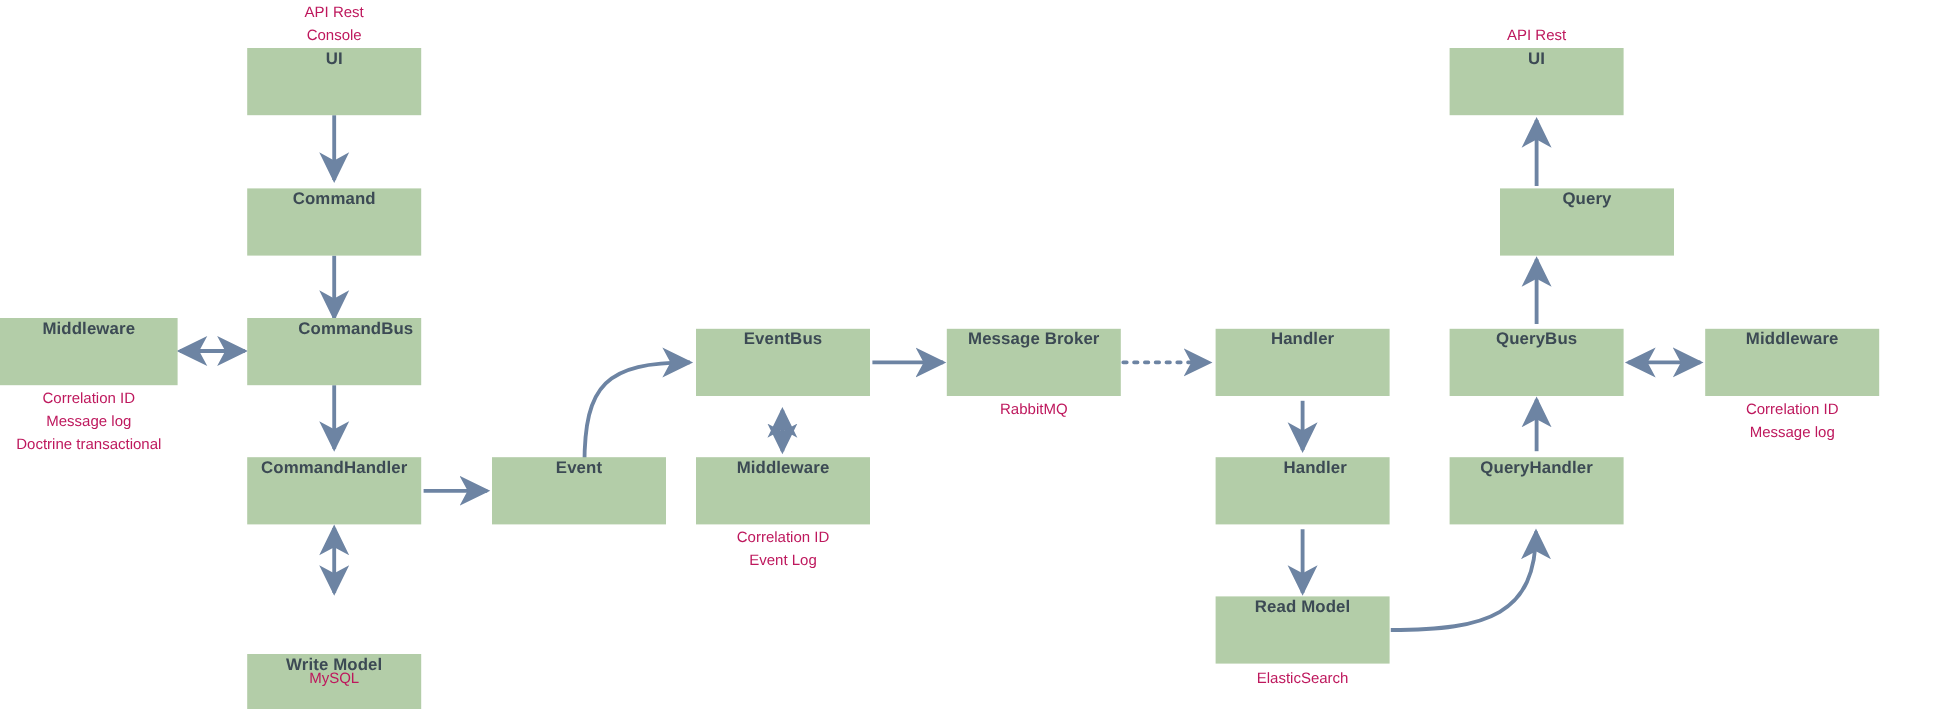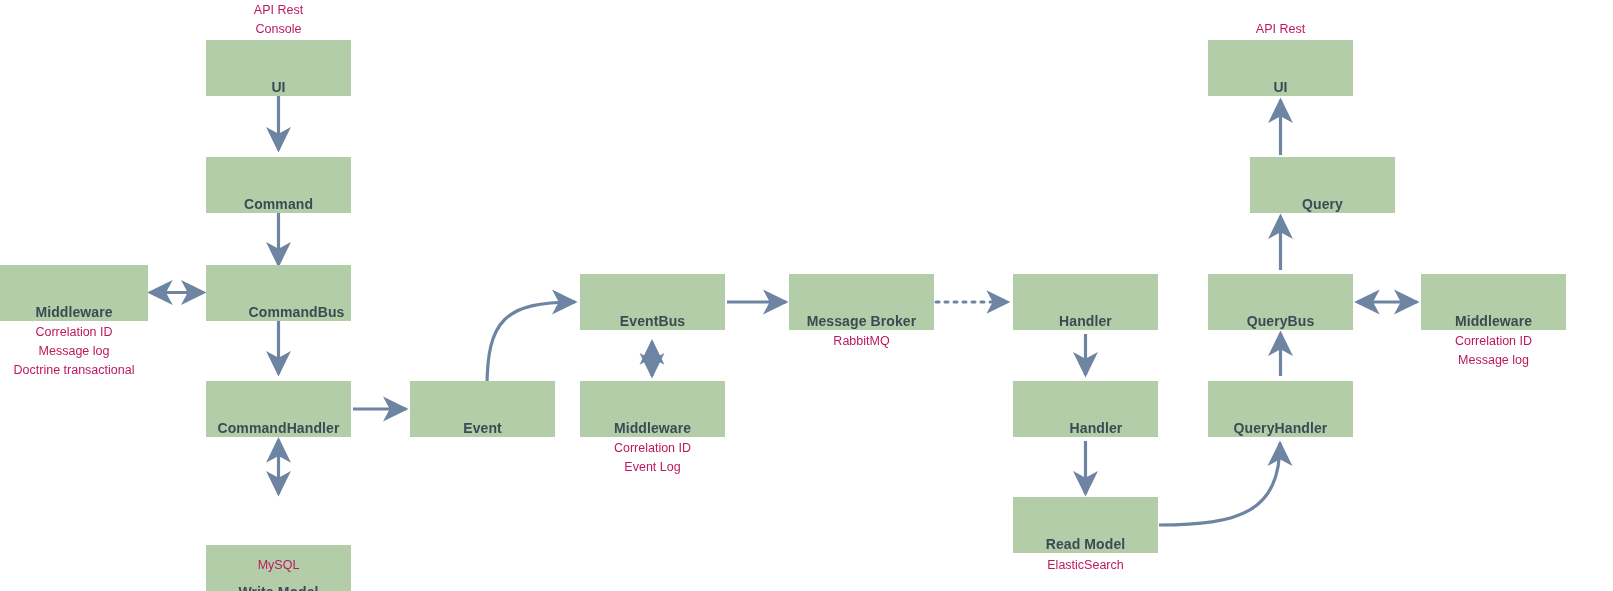--- a/index.html
+++ b/index.html
@@ -14,21 +14,21 @@
     position: relative;
     width: 1613px;
     height: 591px;
     background: #ffffff;
     overflow: hidden;
   }
   .node {
     position: absolute;
     background: #b3cda8;
     display: flex;
-    align-items: flex-end;
+    align-items: flex-start;
     justify-content: center;
     box-sizing: border-box;
     z-index: 2;
   }
   .node-label {
     font-family: "Liberation Sans", sans-serif;
     font-size: 14px;
     font-weight: bold;
     color: #3c4a54;
     letter-spacing: 0.1px;

